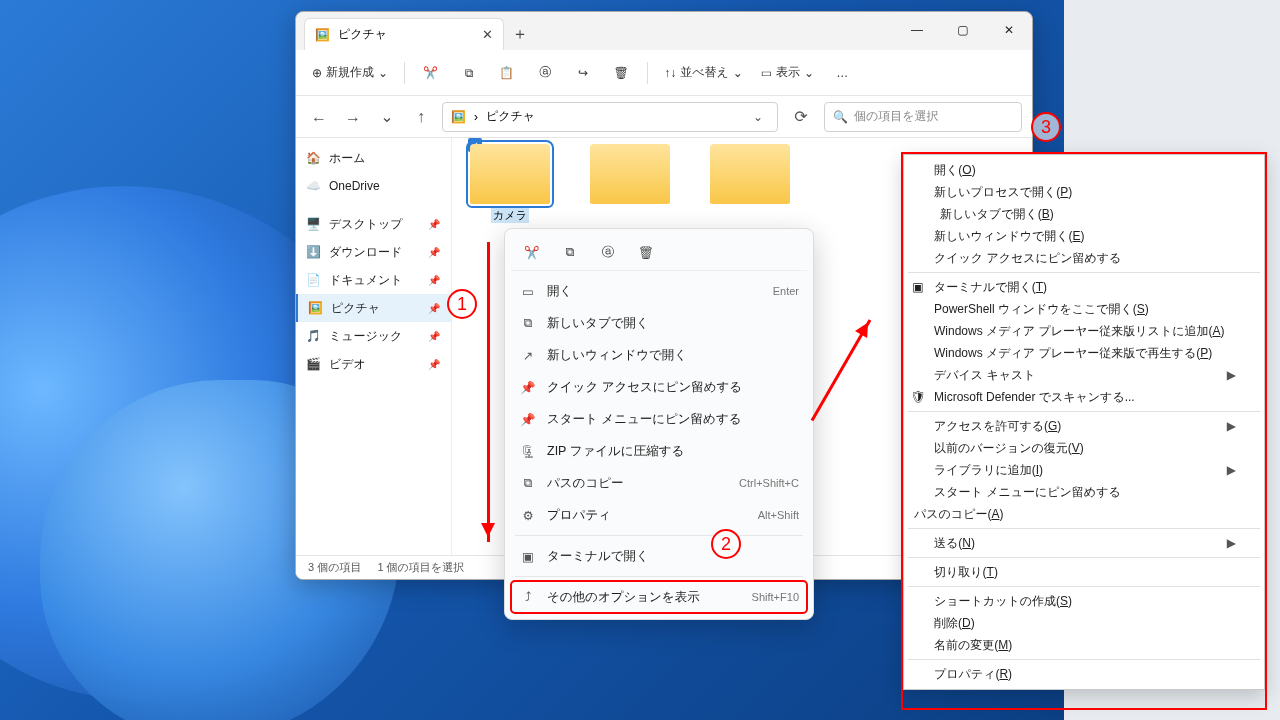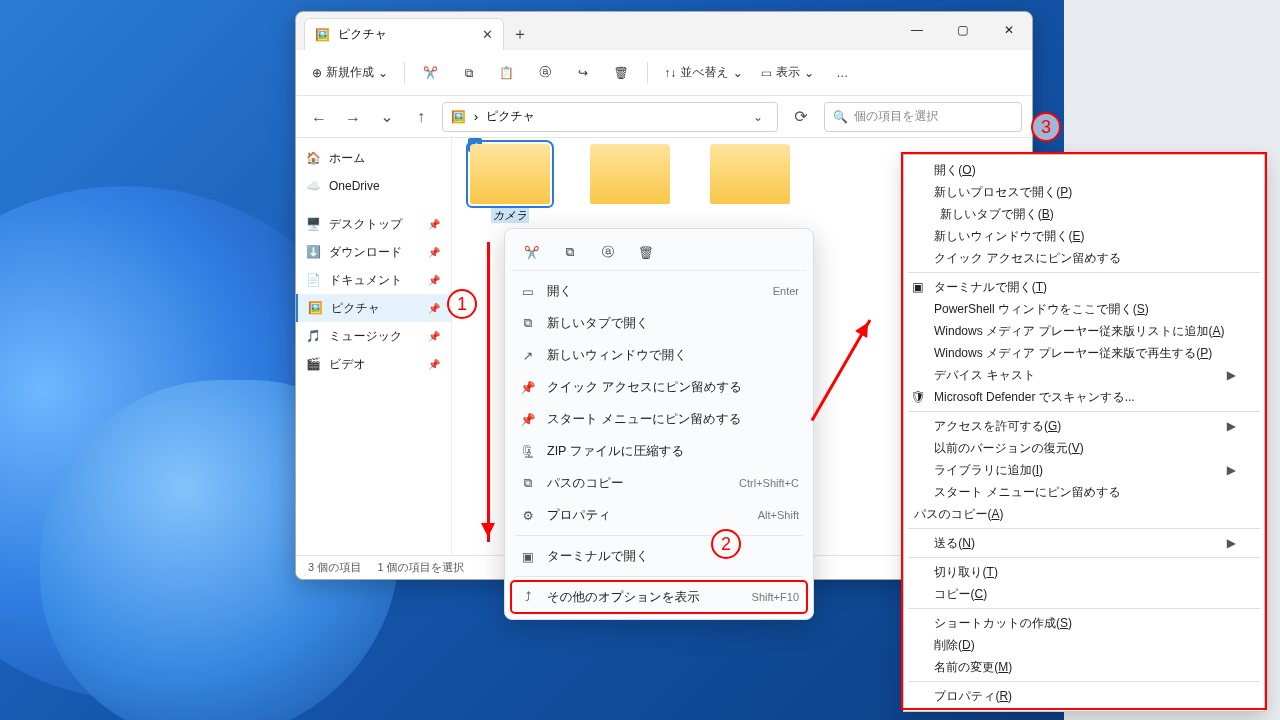--- a/index.html
+++ b/index.html
@@ -70,21 +70,21 @@
   }
   .folder .thumb {
     width: 80px; height: 60px; background: linear-gradient(#ffe49c, #f9c748); border-radius: 4px 4px 2px 2px;
     position: relative; margin-bottom: 4px;
   }
   .folder.sel .thumb { outline: 2px solid #2b7bd6; outline-offset: 2px; }
   .folder.sel::before {
     content: "✓"; position: absolute; top: -6px; left: 6px; width: 14px; height: 14px; background: #2b7bd6;
     color: #fff; font-size: 10px; border-radius: 2px; display: flex; align-items: center; justify-content: center;
   }
-  .folder .label { text-align: left; font-style: italic; }
+  .folder .label { text-align: left; }
   .folder.sel .label { background: #cce4f7; padding: 0 2px; }
 
   .status { height: 24px; border-top: 1px solid #e5e5e5; background: #fff; font-size: 11px; color: #555; display: flex; align-items: center; padding: 0 12px; gap: 16px; }
 
   
   .ctx {
     position: absolute; left: 504px; top: 228px; width: 310px; background: #fafbfc;
     border: 1px solid #dcdcdc; border-radius: 8px; box-shadow: 0 8px 28px rgba(0,0,0,.2);
     padding: 6px; font-size: 12.5px;
   }
@@ -384,23 +384,20 @@
     </div>
     <div class="legacy-sep"></div>
     <div class="legacy-item" style="position: relative;">
       <span>送る(<u>N</u>)</span>
       <span class="sub">▶</span>
     </div>
     <div class="legacy-sep"></div>
     <div class="legacy-item" style="position: relative; text-align: center;">
       <span>切り取り(<u>T</u>)</span>
     </div>
-    <div class="legacy-item" style="position: relative;">
-      <span>コピー(<u>C</u>)</span>
-    </div>
     <div class="legacy-sep"></div>
     <div class="legacy-item" style="position: relative;">
       <span>ショートカットの作成(<u>S</u>)</span>
     </div>
     <div class="legacy-item" style="position: relative;">
       <span>削除(<u>D</u>)</span>
     </div>
     <div class="legacy-item" style="position: relative;">
       <span>名前の変更(<u>M</u>)</span>
     </div>

